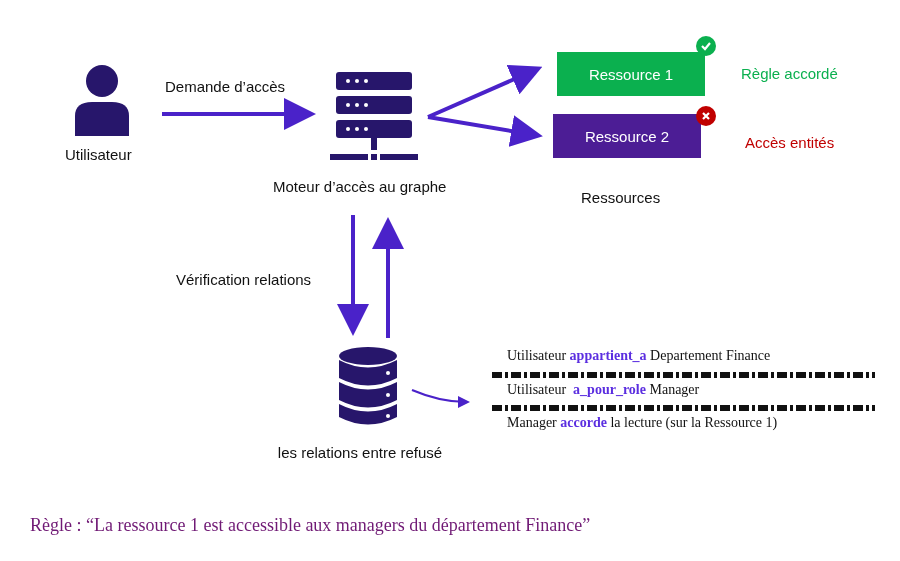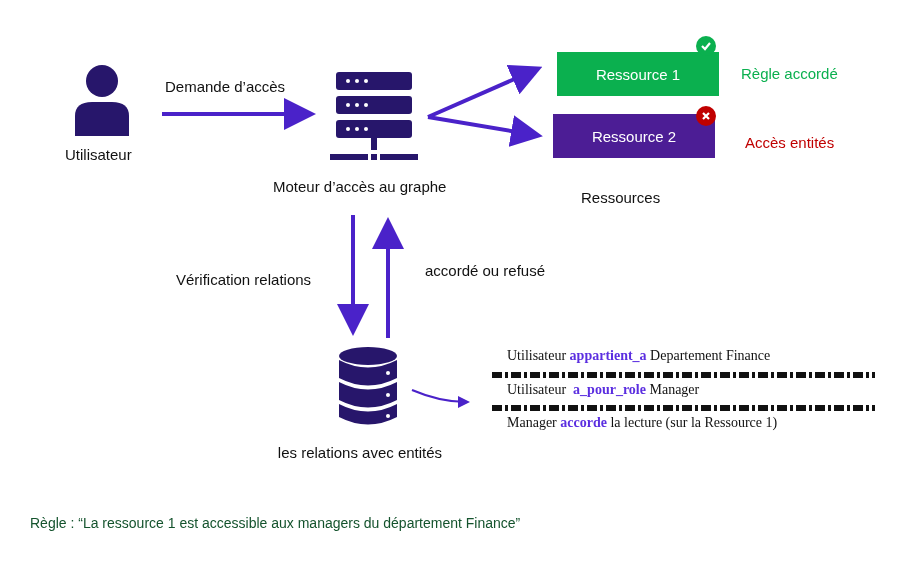--- a/index.html
+++ b/index.html
@@ -1,26 +1,26 @@
 <!DOCTYPE html>
 <html><head>
 <meta charset="utf-8">
 <style>
   html,body{margin:0;padding:0;background:#fff;}
   body{width:900px;height:561px;position:relative;overflow:hidden;font-family:"Liberation Sans",sans-serif;color:#111;}
   .abs{position:absolute;}
   .lbl{font-size:15px;color:#111;white-space:nowrap;}
   .center{text-align:center;}
-  .res-box{position:absolute;width:162px;height:44px;color:#fff;font-size:15px;display:flex;align-items:center;justify-content:center;}
+  .res-box{position:absolute;width:148px;height:44px;color:#fff;font-size:15px;display:flex;align-items:center;justify-content:center;}
   .badge{position:absolute;width:20px;height:20px;border-radius:50%;display:flex;align-items:center;justify-content:center;}
   .rel-line{position:absolute;left:507px;font-size:14px;color:#111;white-space:nowrap;font-family:Liberation Serif, serif;}
   .rel-line b{color:#5b2ee0;font-weight:bold;}
   .dash{position:absolute;left:492px;width:383px;height:0;border-top:3px solid transparent;
         background-image:repeating-linear-gradient(90deg,#111 0 10px,transparent 10px 13px,#111 13px 16px,transparent 16px 19px);height:3px;}
-  .rule{position:absolute;left:30px;top:515px;font-size:14px;color:#14532d;white-space:nowrap;}
+  .rule{position:absolute;left:30px;top:515px;font-size:18px;color:#701a75;white-space:nowrap;font-family:Liberation Serif, serif;}
 </style>
 </head>
 <body>
 
 <svg class="abs" style="left:0;top:0" width="900" height="561">
   <defs>
     <marker id="ah" markerWidth="8" markerHeight="8" refX="6" refY="4" orient="auto" markerUnits="strokeWidth">
       <path d="M0,0 L8,4 L0,8 z" fill="#4a22c9"></path>
     </marker>
     <marker id="ah2" markerWidth="6" markerHeight="6" refX="4" refY="3" orient="auto" markerUnits="strokeWidth">
@@ -85,36 +85,35 @@
   <svg width="10" height="10" viewBox="0 0 10 10">
       <path d="M2,2 L8,8 M8,2 L2,8" stroke="#fff" stroke-width="2.2"></path>
     </svg>
 </div>
 <div class="abs" style="left:745px;top:134px;font-size:15px;color:#c00000">Accès entités</div>
 
 <div class="abs lbl" style="left:581px;top:189px">Ressources</div>
 
 <div class="abs lbl" style="left:176px;top:271px">Vérification relations</div>
 <div class="abs lbl center" style="left:410px;top:262px;width:150px">
-  <div>accordé ou refusé</div>
 </div>
 
 <div class="abs" style="left:337px;top:347px">
   <svg width="62" height="80" viewBox="0 0 62 80">
     <ellipse cx="31" cy="9" rx="29" ry="9" fill="#27166b"></ellipse>
     <path d="M2,13 Q31,28 60,13 V31 Q31,46 2,31 Z" fill="#27166b"></path>
     <path d="M2,35 Q31,50 60,35 V53 Q31,68 2,53 Z" fill="#27166b"></path>
     <path d="M2,57 Q31,72 60,57 V70 Q31,85 2,70 Z" fill="#27166b"></path>
     <circle cx="51" cy="26" r="2" fill="#fff"></circle>
     <circle cx="51" cy="48" r="2" fill="#fff"></circle>
     <circle cx="51" cy="69" r="2" fill="#fff"></circle>
   </svg>
 </div>
 <div class="abs lbl center" style="left:195px;top:442px;width:330px;line-height:21px">
-  <div>les relations avec entités</div>
+  <div>les relations entre refusé</div>
 </div>
 
 <div class="rel-line" style="top:348px">
   <span>Utilisateur</span>
   <b>appartient_a</b>
   <span>Departement Finance</span>
 </div>
 <div class="dash" style="top:372px"></div>
 <div class="rel-line" style="top:382px">
   <span>Utilisateur</span>&nbsp;

